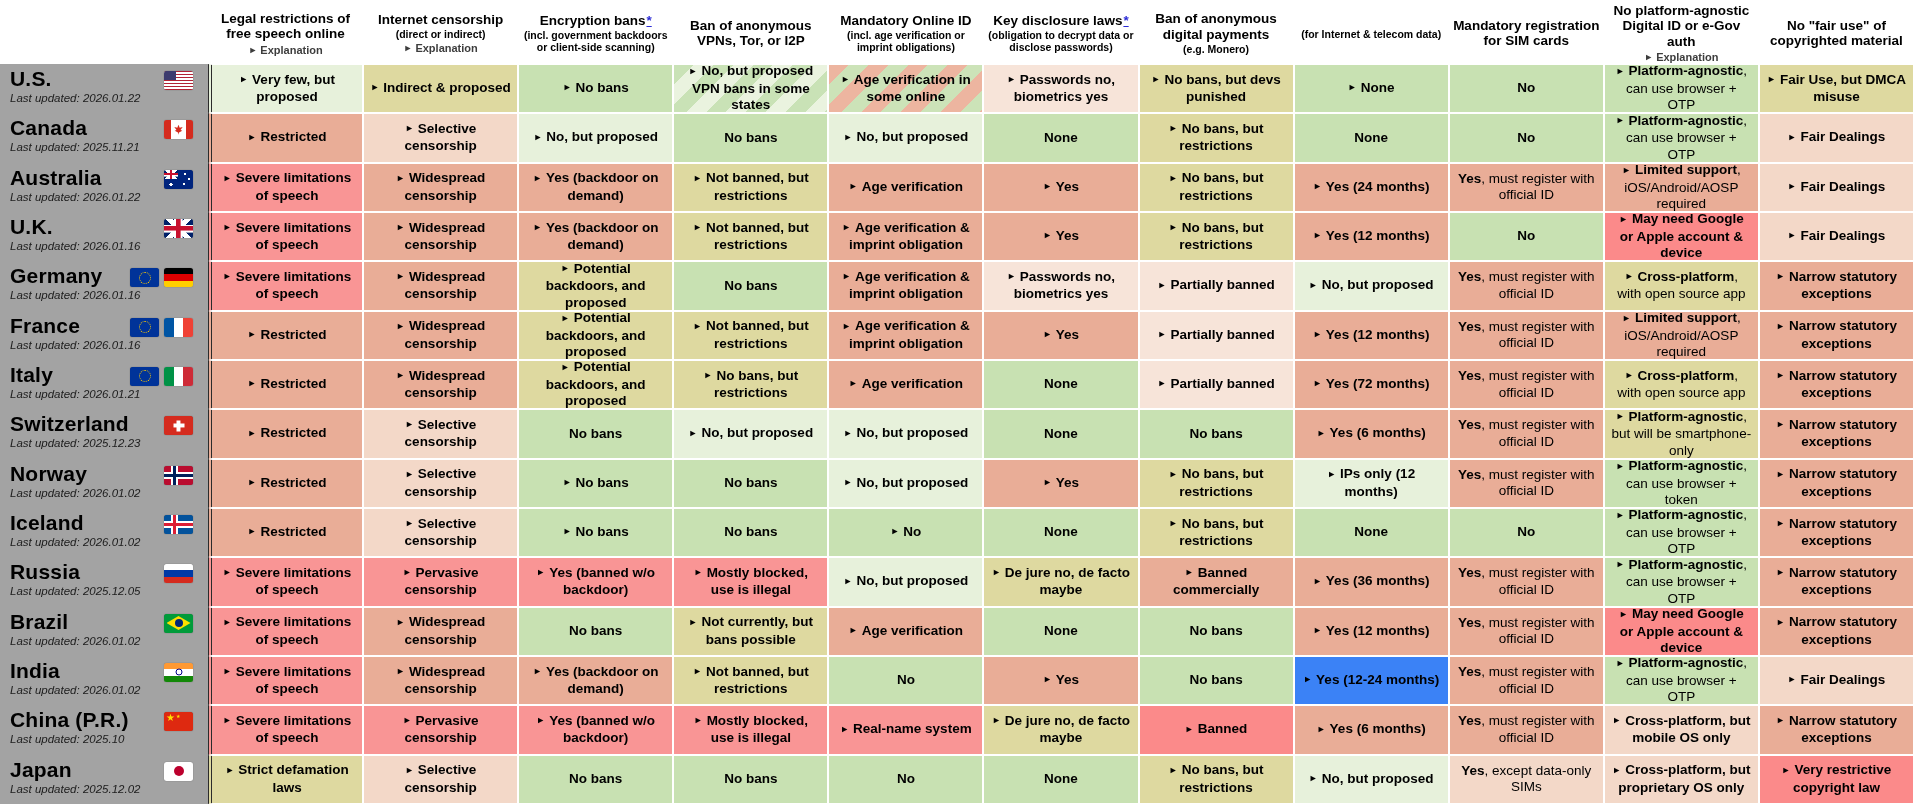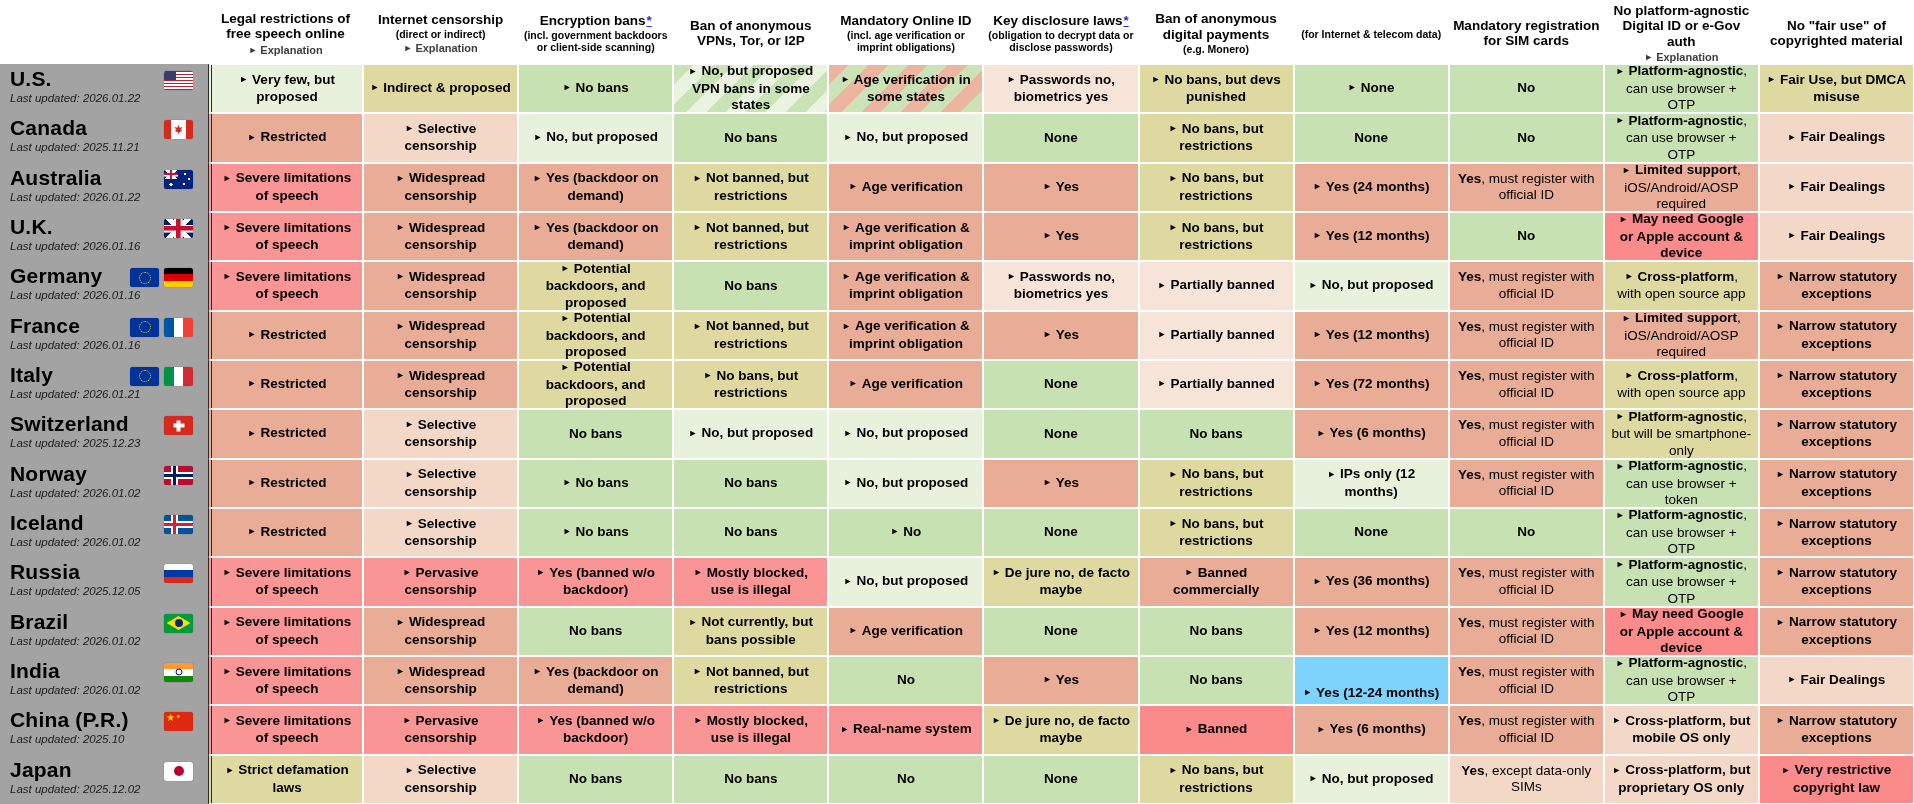--- a/index.html
+++ b/index.html
@@ -152,21 +152,21 @@
       <div class="dcell link" style="background: rgb(222, 217, 160);">
         <span class="ct"><span class="arr">►</span><span class="bld">Indirect &amp; proposed</span></span>
       </div>
       <div class="dcell link" style="background: rgb(200, 225, 178);">
         <span class="ct"><span class="arr">►</span><span class="bld">No bans</span></span>
       </div>
       <div class="dcell link" style="background: repeating-linear-gradient(135deg, rgb(201, 226, 182) 0px, rgb(201, 226, 182) 14px, rgb(234, 243, 223) 14px, rgb(234, 243, 223) 28px);">
         <span class="ct"><span class="arr">►</span><span class="bld">No, but proposed VPN bans in some states</span></span>
       </div>
       <div class="dcell link" style="background: repeating-linear-gradient(135deg, rgb(237, 181, 160) 0px, rgb(237, 181, 160) 14px, rgb(204, 227, 184) 14px, rgb(204, 227, 184) 28px);">
-        <span class="ct"><span class="arr">►</span><span class="bld">Age verification in some states</span></span>
+        <span class="ct"><span class="arr">►</span><span class="bld">Age verification in some online</span></span>
       </div>
       <div class="dcell link" style="background: rgb(247, 228, 217);">
         <span class="ct"><span class="arr">►</span><span class="bld">Passwords no, biometrics yes</span></span>
       </div>
       <div class="dcell link" style="background: rgb(222, 217, 160); align-items: center;">
         <span class="ct"><span class="arr">►</span><span class="bld">No bans, but devs punished</span></span>
       </div>
       <div class="dcell link" style="background: rgb(200, 225, 178);">
         <span class="ct"><span class="arr">►</span><span class="bld">None</span></span>
       </div>
@@ -643,21 +643,21 @@
       </div>
       <div class="dcell" style="background: rgb(200, 225, 178);">
         <span class="ct"><span class="bld">No</span></span>
       </div>
       <div class="dcell link" style="background: rgb(233, 173, 151);">
         <span class="ct"><span class="arr">►</span><span class="bld">Yes</span></span>
       </div>
       <div class="dcell" style="background: rgb(200, 225, 178);">
         <span class="ct"><span class="bld">No bans</span></span>
       </div>
-      <div class="dcell link" style="background: #7dd3fc; align-items: flex-end;">
+      <div class="dcell link" style="background: #3b82f6;">
         <span class="ct"><span class="arr">►</span><span class="bld">Yes (12-24 months)</span></span>
       </div>
       <div class="dcell" style="background: rgb(233, 173, 151);">
         <span class="ct"><span class="bld">Yes</span><span class="reg">, must register with official ID</span></span>
       </div>
       <div class="dcell link" style="background: rgb(200, 225, 178);">
         <span class="ct"><span class="arr">►</span><span class="bld">Platform-agnostic</span><span class="reg">, can use browser + OTP</span></span>
       </div>
       <div class="dcell link" style="background: rgb(243, 216, 200);">
         <span class="ct"><span class="arr">►</span><span class="bld">Fair Dealings</span></span>

